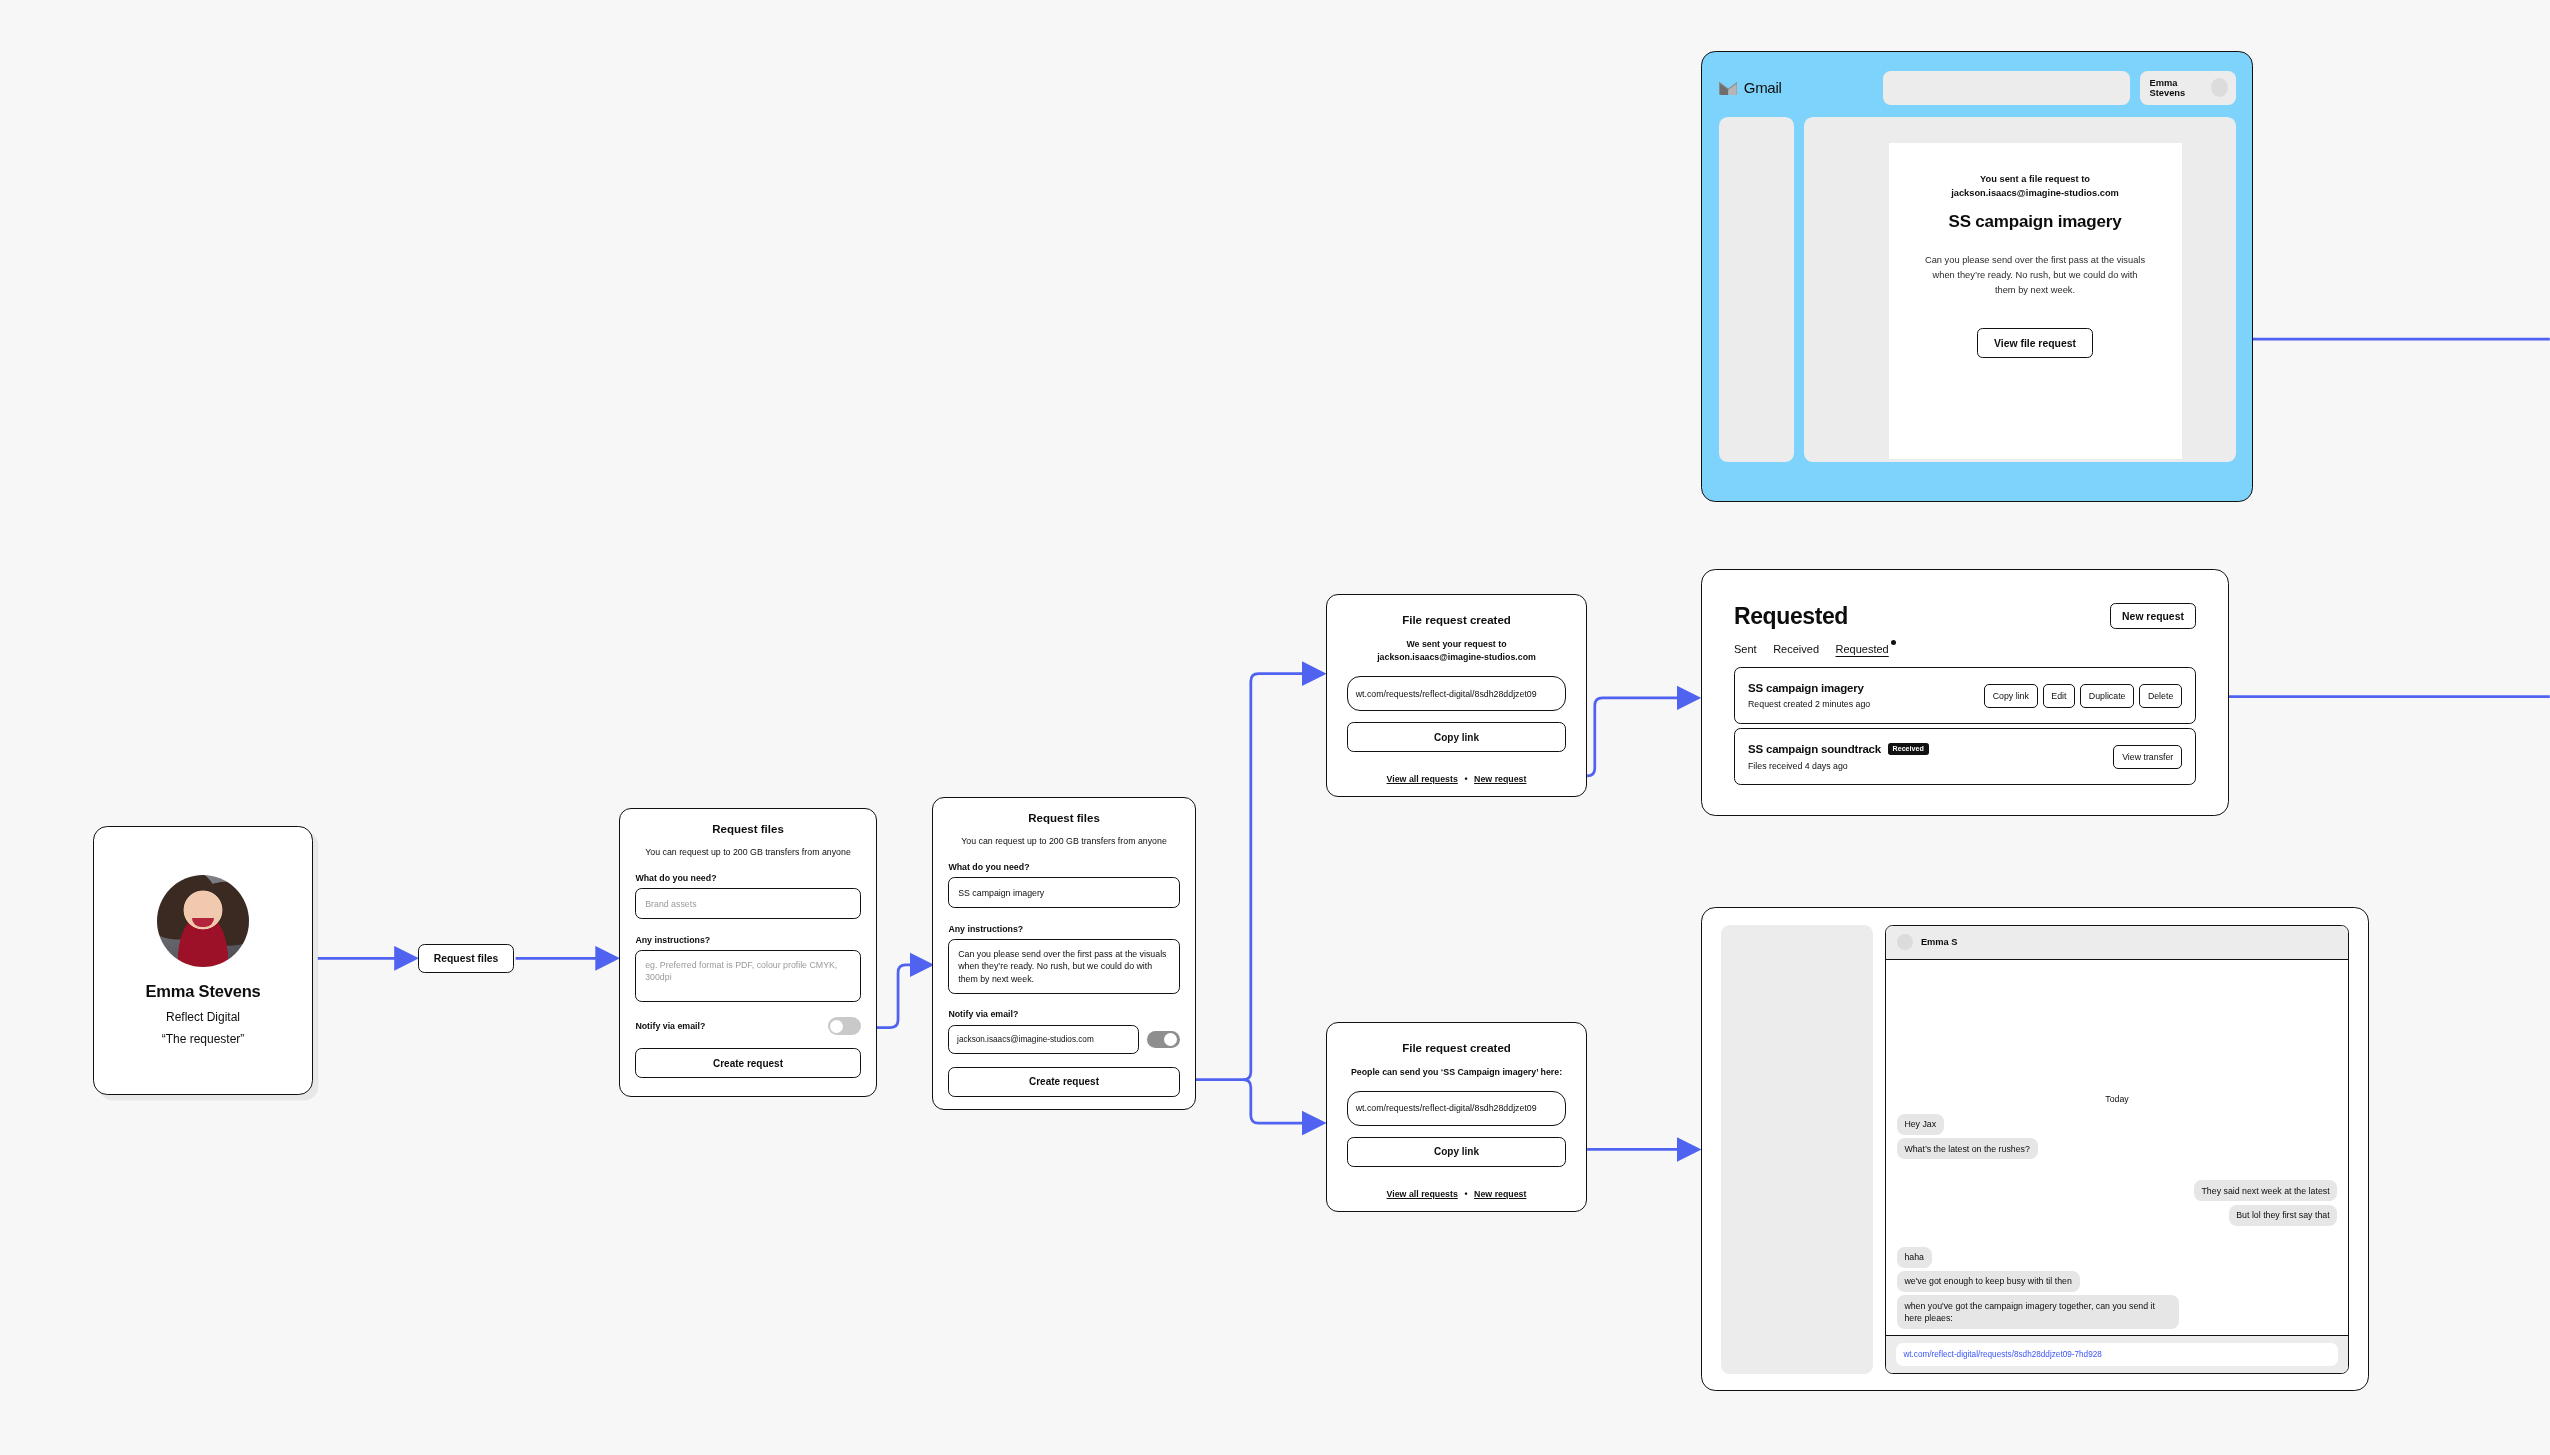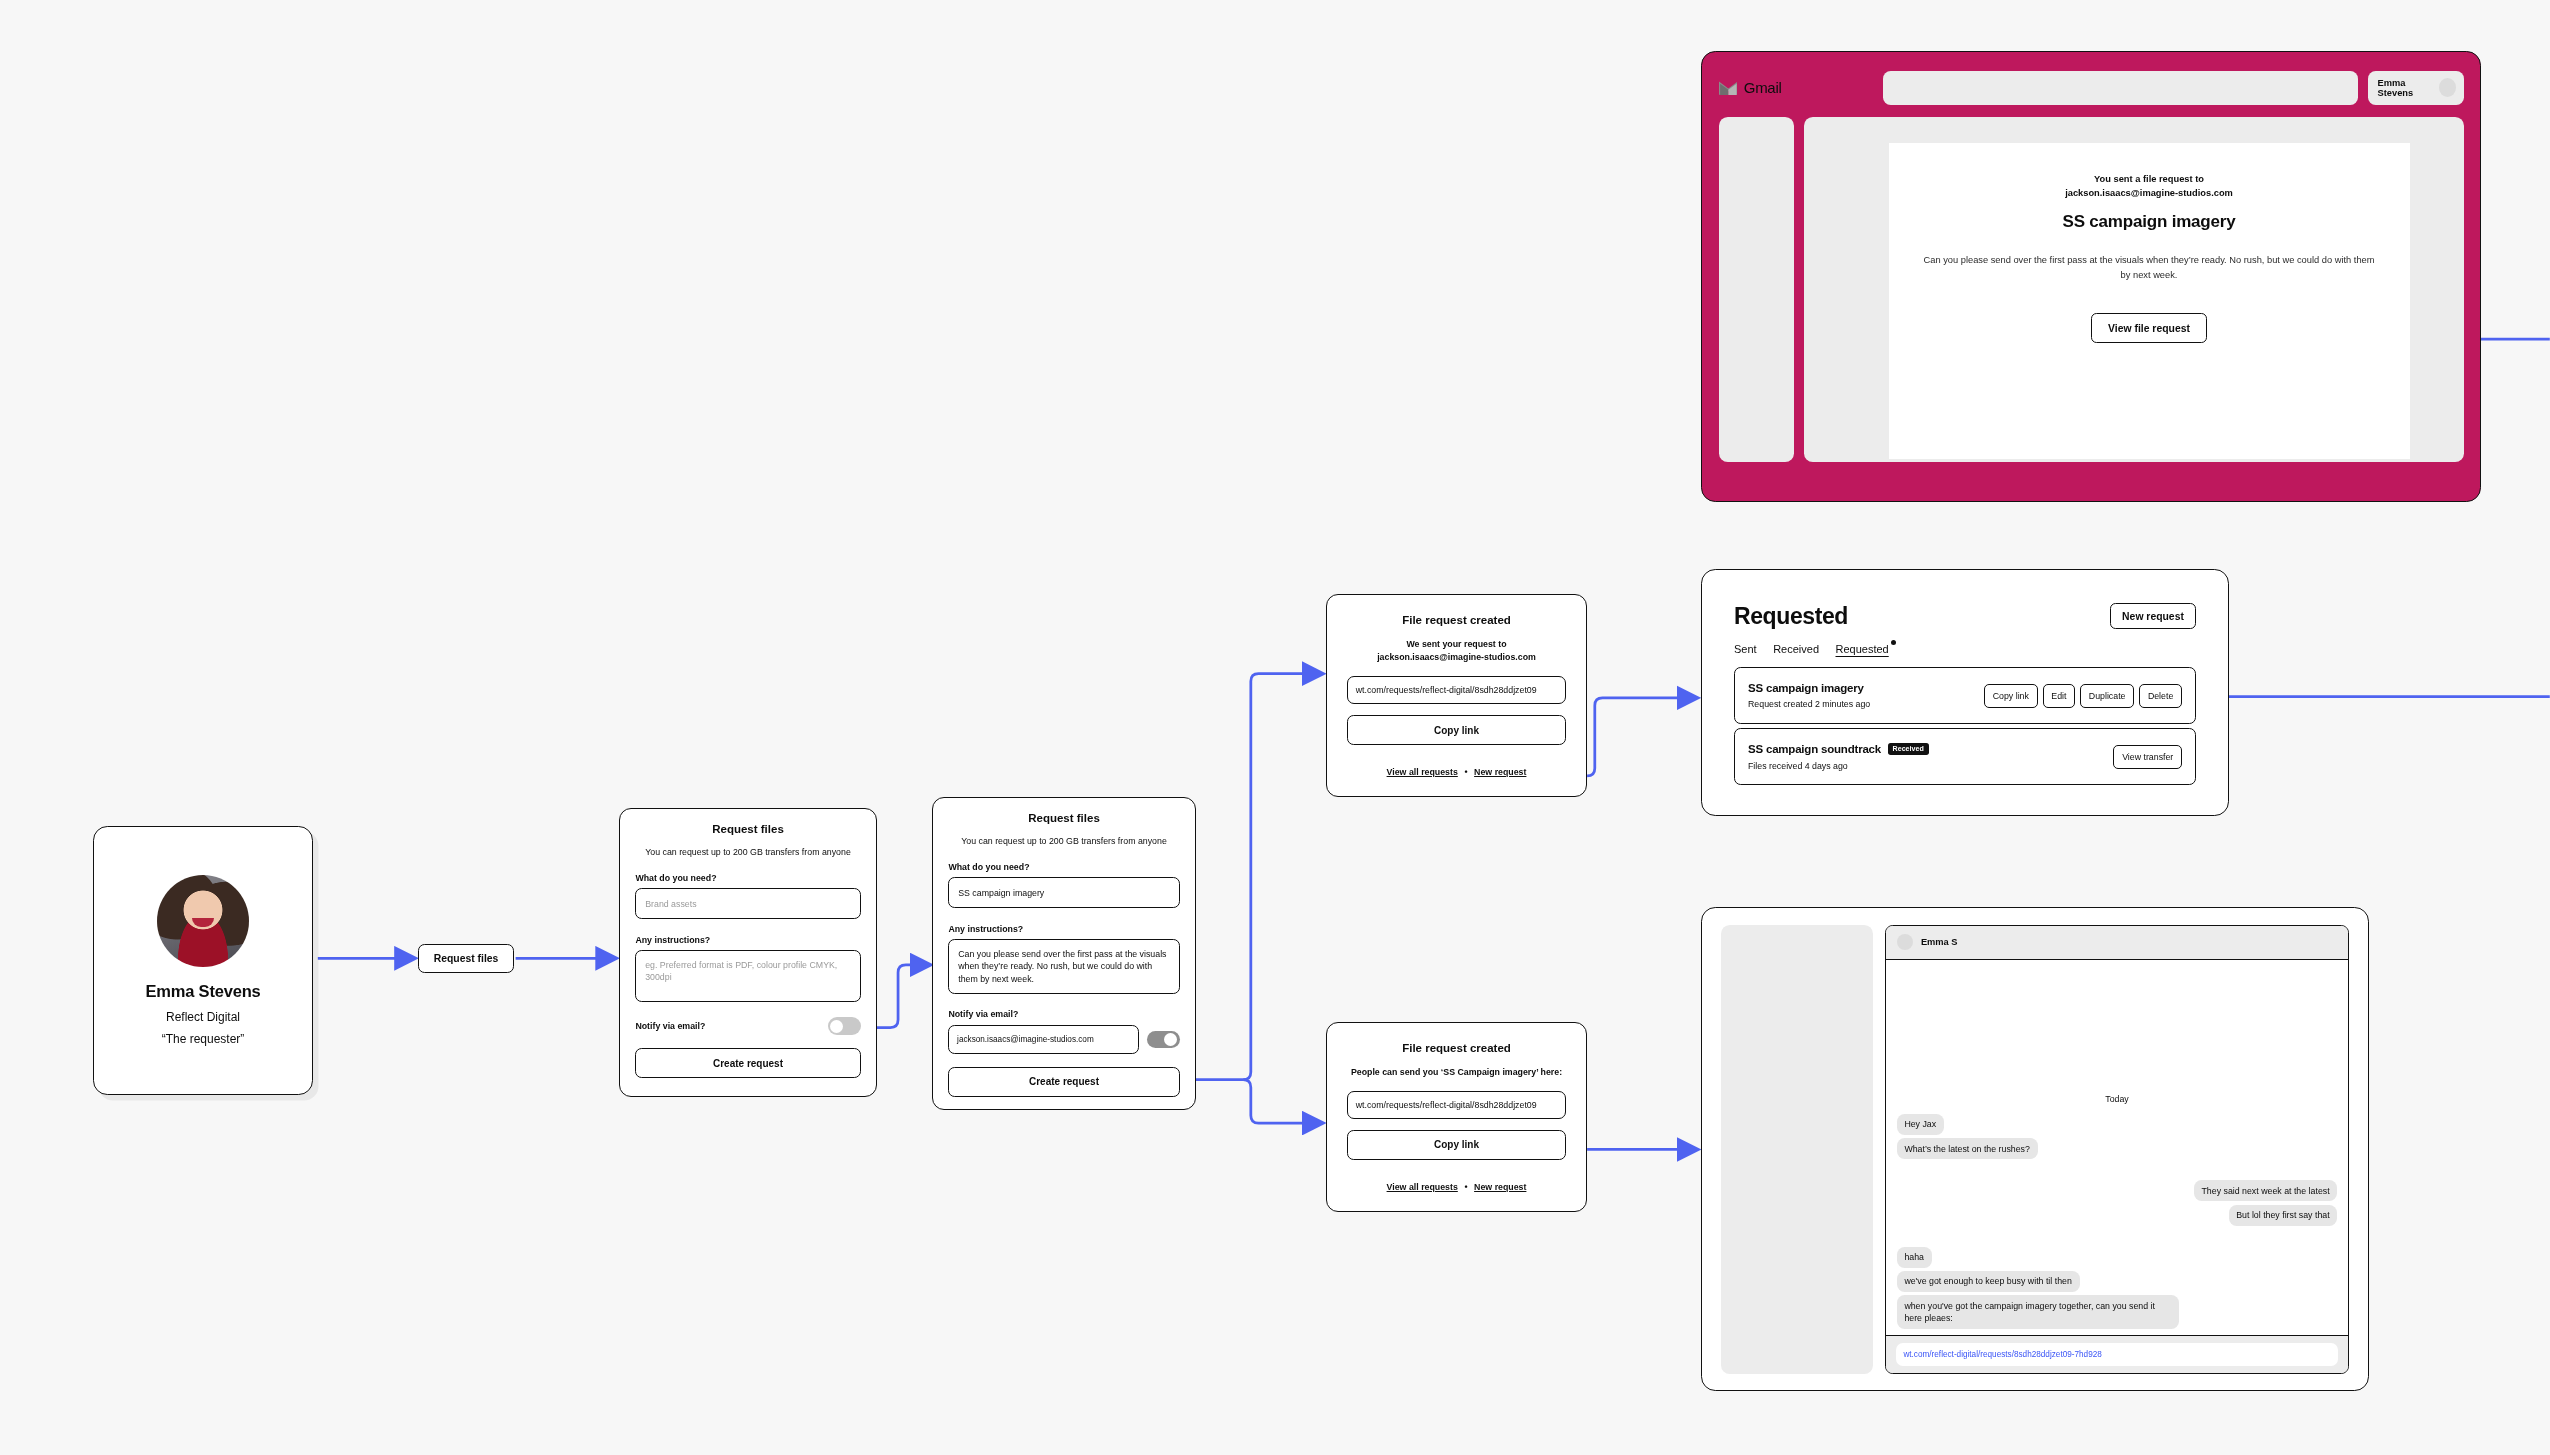--- a/index.html
+++ b/index.html
@@ -114,41 +114,41 @@
   
   #created-top { left: 1326px; top: 594px; width: 261px; height: 203px; }
   #created-bottom { left: 1326px; top: 1022px; width: 261px; height: 190px; }
   .created-inner { padding: 18.7px 20px 0; }
   .created-title { text-align: center; font-size: 11.5px; font-weight: 700; }
   .created-sub {
     text-align: center; font-size: 8.8px; font-weight: 700; margin-top: 12px;
     line-height: 1.5;
   }
   .link-box {
-    margin-top: 12px; border: 1.1px solid #111; border-radius: 7px; height: 28px;
+    margin-top: 12px; border: 1.1px solid #111; border-radius: 13px; height: 35px;
     display: flex; align-items: center; padding: 0 7.7px; font-size: 8.8px;
   }
   .copy-btn {
     margin-top: 11px; height: 30px; border: 1.6px solid #111; border-radius: 6.6px;
     display: flex; align-items: center; justify-content: center;
     font-size: 10px; font-weight: 700;
   }
   .footer-links {
     margin-top: 22px; display: flex; align-items: center; justify-content: center;
     gap: 6.6px; font-size: 8.8px; font-weight: 700;
   }
   .footer-links span.sep { text-decoration: none; }
   .footer-links a, .footer-links .lnk {
     text-decoration: underline; color: #111; cursor: pointer;
   }
 
   
   #gmail-window {
-    left: 1701px; top: 51px; width: 780px; height: 121px;
-    border-radius: 14.3px; border: 1.1px solid #111; background: #be185d;
+    left: 1701px; top: 51px; width: 552px; height: 121px;
+    border-radius: 14.3px; border: 1.1px solid #111; background: #7dd3fc;
     position: absolute; overflow: hidden;
   }
   #gmail-window.tall { height: 451px; }
   .gmail-top { display: flex; align-items: center; padding: 18.7px 16.5px 0; gap: 10px; }
   .gmail-logo-wrap { display: flex; align-items: center; gap: 6.6px; width: 154px; }
   .gmail-m { width: 18.7px; height: 14.3px; flex: none; }
   .gmail-name { font-size: 15px; letter-spacing: -0.3px; }
   .gmail-search { flex: 1; height: 34px; border-radius: 7.7px; background: #ececec; }
   .gmail-account {
     width: 96px; height: 34px; border-radius: 7.7px; background: #ececec;

